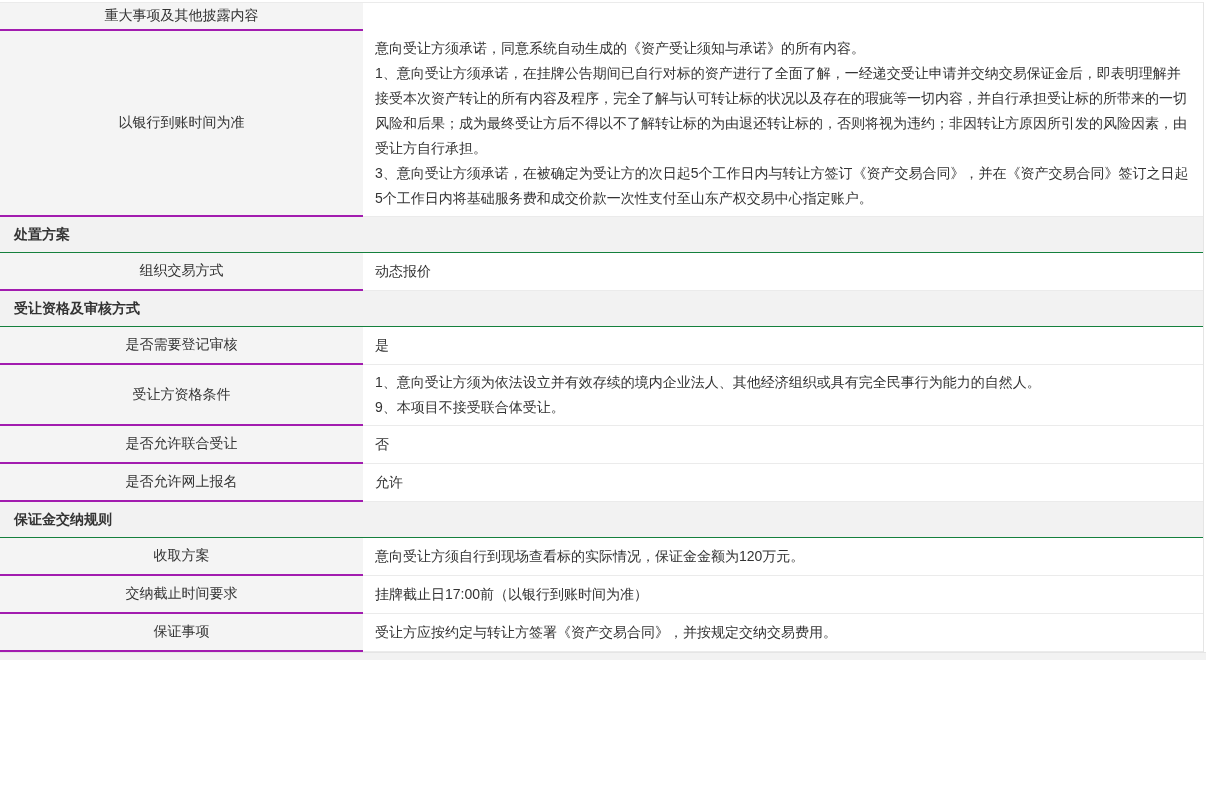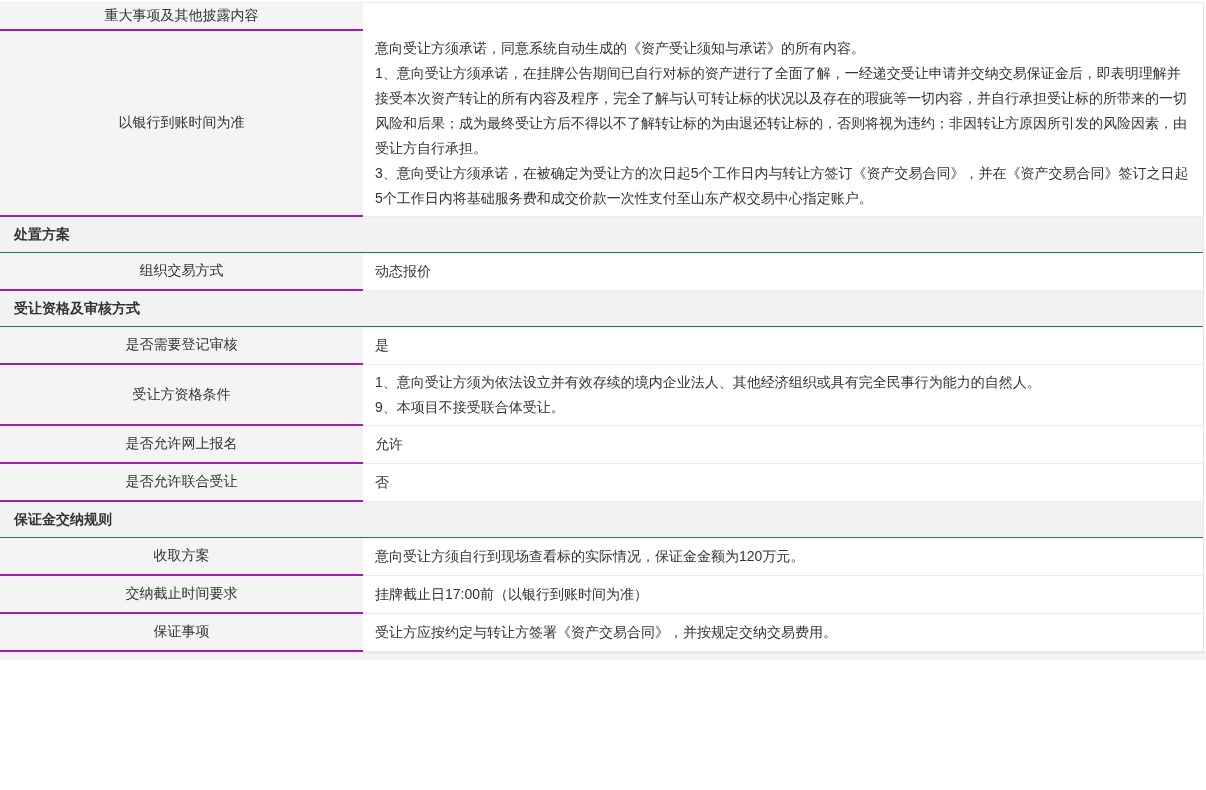--- a/index.html
+++ b/index.html
@@ -81,29 +81,29 @@
         </div>
       </div>
       <div class="row multi">
         <div class="label-cell">受让方资格条件</div>
         <div class="value-cell">
           <p>1、意向受让方须为依法设立并有效存续的境内企业法人、其他经济组织或具有完全民事行为能力的自然人。</p>
           <p>9、本项目不接受联合体受让。</p>
         </div>
       </div>
       <div class="row single">
+        <div class="label-cell">是否允许联合受让</div>
+        <div class="value-cell">
+          <p>否</p>
+        </div>
+      </div>
+      <div class="row single">
         <div class="label-cell">是否允许网上报名</div>
         <div class="value-cell">
           <p>允许</p>
-        </div>
-      </div>
-      <div class="row single">
-        <div class="label-cell">是否允许联合受让</div>
-        <div class="value-cell">
-          <p>否</p>
         </div>
       </div>
       <div class="section-row">
         <span>保证金交纳规则</span>
       </div>
       <div class="row single">
         <div class="label-cell">收取方案</div>
         <div class="value-cell">
           <p>意向受让方须自行到现场查看标的实际情况，保证金金额为120万元。</p>
         </div>

